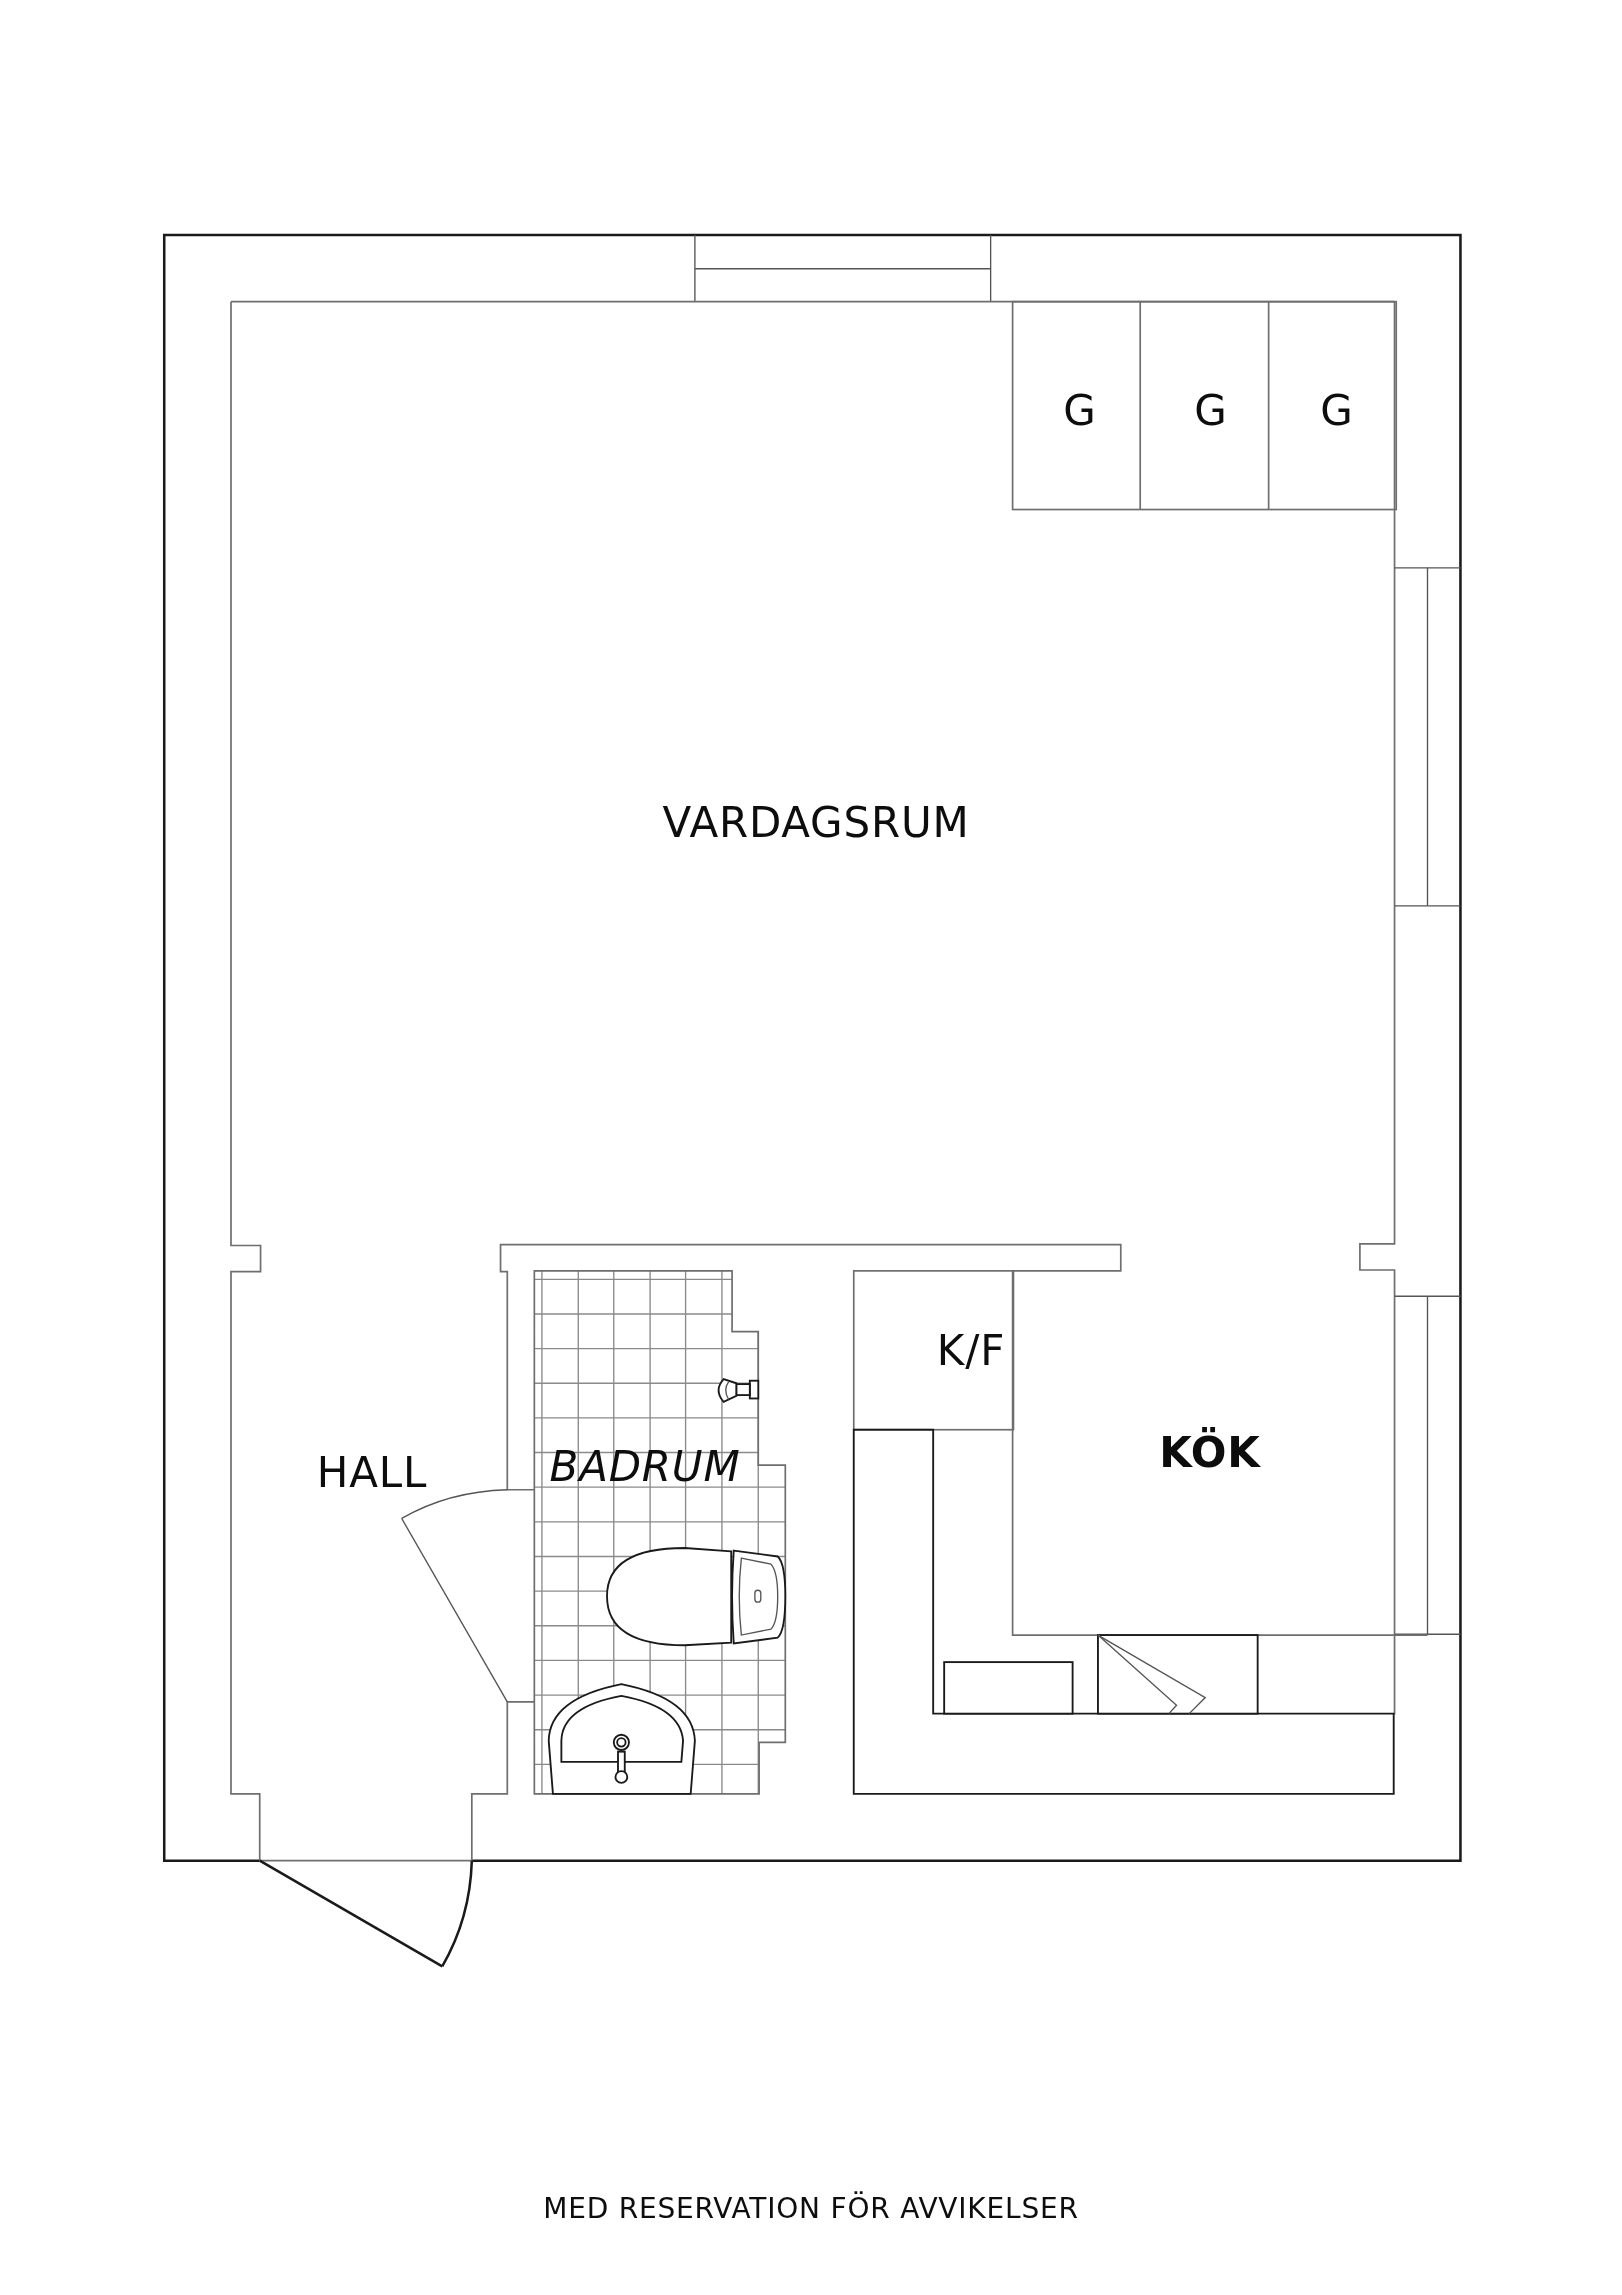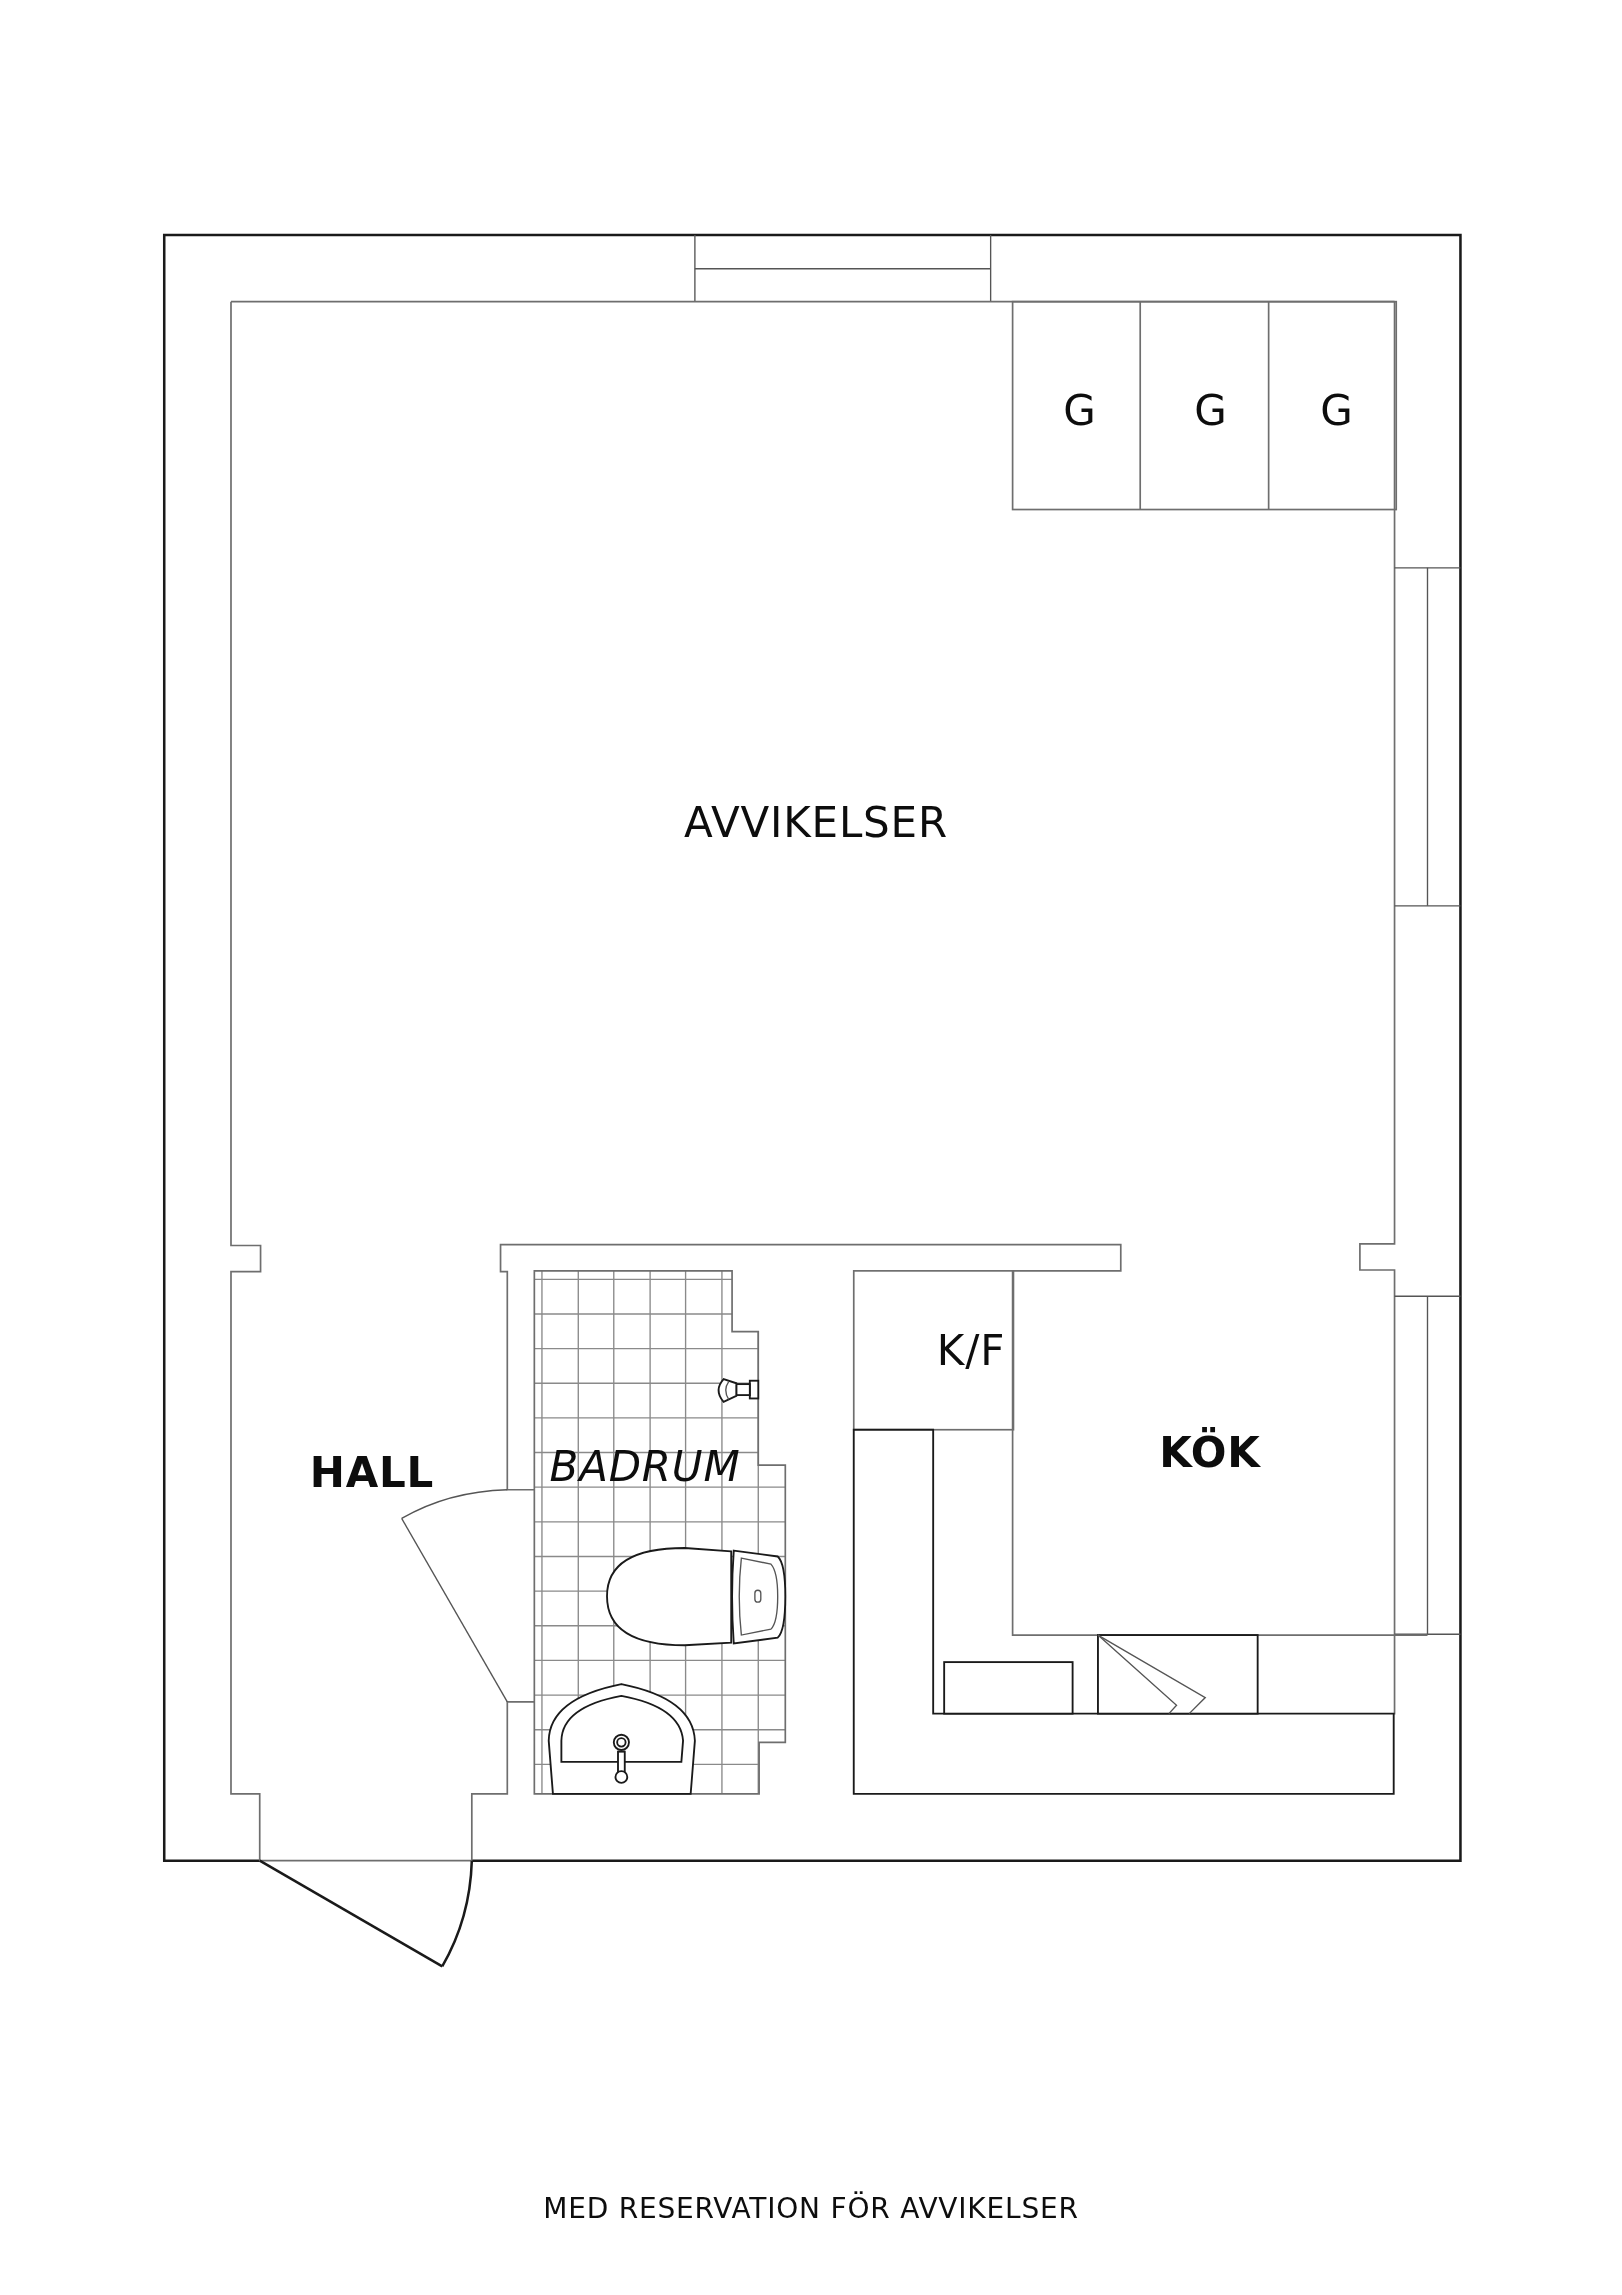--- a/index.html
+++ b/index.html
@@ -140,23 +140,23 @@
     <polygon class="fixture" fill="none" points="1010,1692 1104,1692 1104,2028 1649,2028 1649,2123 1010,2123"></polygon>
 
     <rect class="fixture" fill="none" x="1117" y="1967" width="152" height="61"></rect>
 
     <rect class="fixture" fill="none" x="1299" y="1935" width="189" height="93"></rect>
     <polyline class="thin" points="1299,1935 1426,2009 1407,2028"></polyline>
     <polyline class="thin" points="1299,1935 1392,2018 1383,2028"></polyline>
   </g>
 </svg>
 
-<div class="label room" style="left:816px; top:823px;">AVVIKELSER</div>
+<div class="label room" style="left:816px; top:823px;">VARDAGSRUM</div>
 <div class="label room" style="left:1080px; top:411px;">G</div>
 <div class="label room" style="left:1211px; top:411px;">G</div>
 <div class="label room" style="left:1337px; top:411px;">G</div>
 <div class="label room" style="left:971px; top:1351px;">K/F</div>
 <div class="label room" style="left:1210px; top:1453px;font-weight:bold;">KÖK</div>
 <div class="label room" style="left:645px; top:1467px;font-style:italic;">BADRUM</div>
-<div class="label room" style="left:372px; top:1473px;font-weight:bold;">HALL</div>
+<div class="label room" style="left:372px; top:1473px;">HALL</div>
 
 <div class="label footer" style="left:811px; top:2209px;">MED RESERVATION FÖR AVVIKELSER</div>
 
 
 </body></html>

